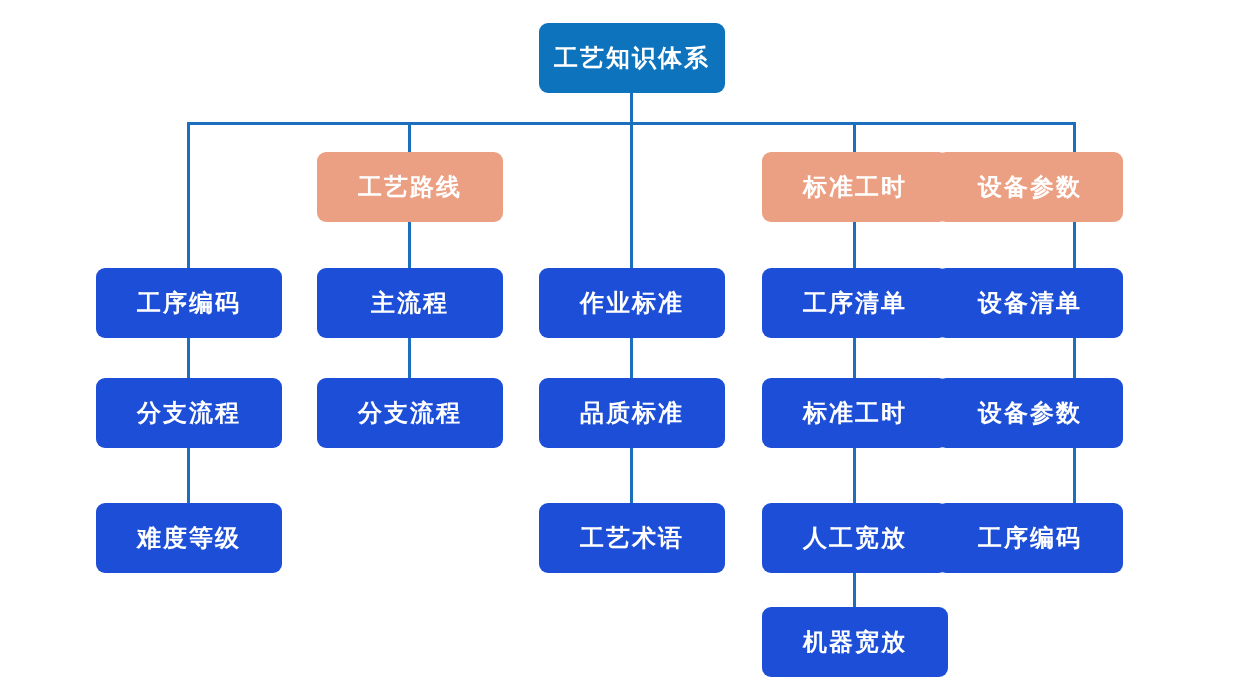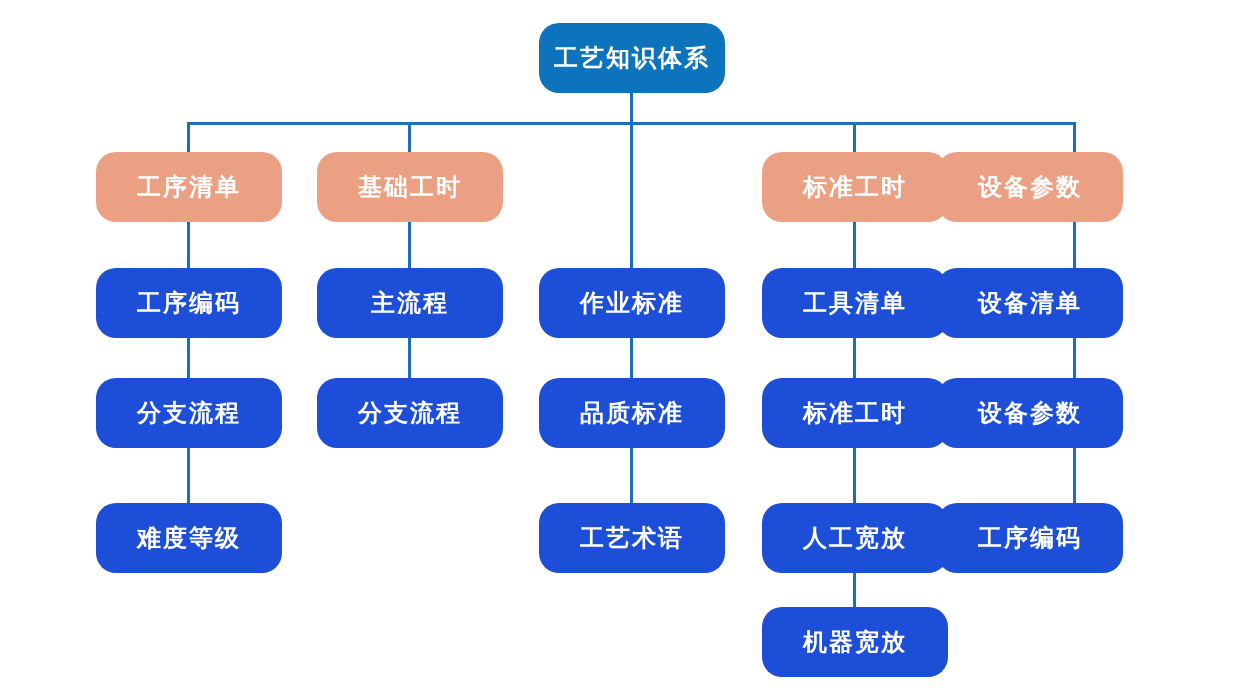--- a/index.html
+++ b/index.html
@@ -15,21 +15,21 @@
     position: absolute;
     background: #1b6fbc;
     z-index: 0;
   }
   .vline { width: 3px; }
   .hline { height: 3px; }
   .node {
     position: absolute;
     width: 186px;
     height: 70px;
-    border-radius: 20px;
+    border-radius: 9px;
     display: flex;
     align-items: center;
     justify-content: center;
     color: #ffffff;
     font-size: 24px;
     font-weight: 700;
     letter-spacing: 2px;
     z-index: 1;
     box-sizing: border-box;
   }
@@ -62,37 +62,36 @@
   <div class="vline v-root"></div>
   <div class="hline bus"></div>
   <div class="vline v-c1"></div>
   <div class="vline v-c2"></div>
   <div class="vline v-c3"></div>
   <div class="vline v-c4"></div>
   <div class="vline v-c5"></div>
 
   <div class="node root-node c3">工艺知识体系</div>
 
-  <div class="node branch c1">工序清单</div>
-  <div class="node branch c2">基础工时</div>
+  <div class="node branch c2">工艺路线</div>
   <div class="node branch c4">标准工时</div>
   <div class="node branch c5">设备参数</div>
 
   <div class="node child c1 r3">工序编码</div>
   <div class="node child c1 r4">分支流程</div>
   <div class="node child c1 r5">难度等级</div>
 
   <div class="node child c2 r3">主流程</div>
   <div class="node child c2 r4">分支流程</div>
 
   <div class="node child c3 r3">作业标准</div>
   <div class="node child c3 r4">品质标准</div>
   <div class="node child c3 r5">工艺术语</div>
 
-  <div class="node child c4 r3">工具清单</div>
+  <div class="node child c4 r3">工序清单</div>
   <div class="node child c4 r4">标准工时</div>
   <div class="node child c4 r5">人工宽放</div>
   <div class="node child c4 r6">机器宽放</div>
 
   <div class="node child c5 r3">设备清单</div>
   <div class="node child c5 r4">设备参数</div>
   <div class="node child c5 r5">工序编码</div>
 
 </div>
 

